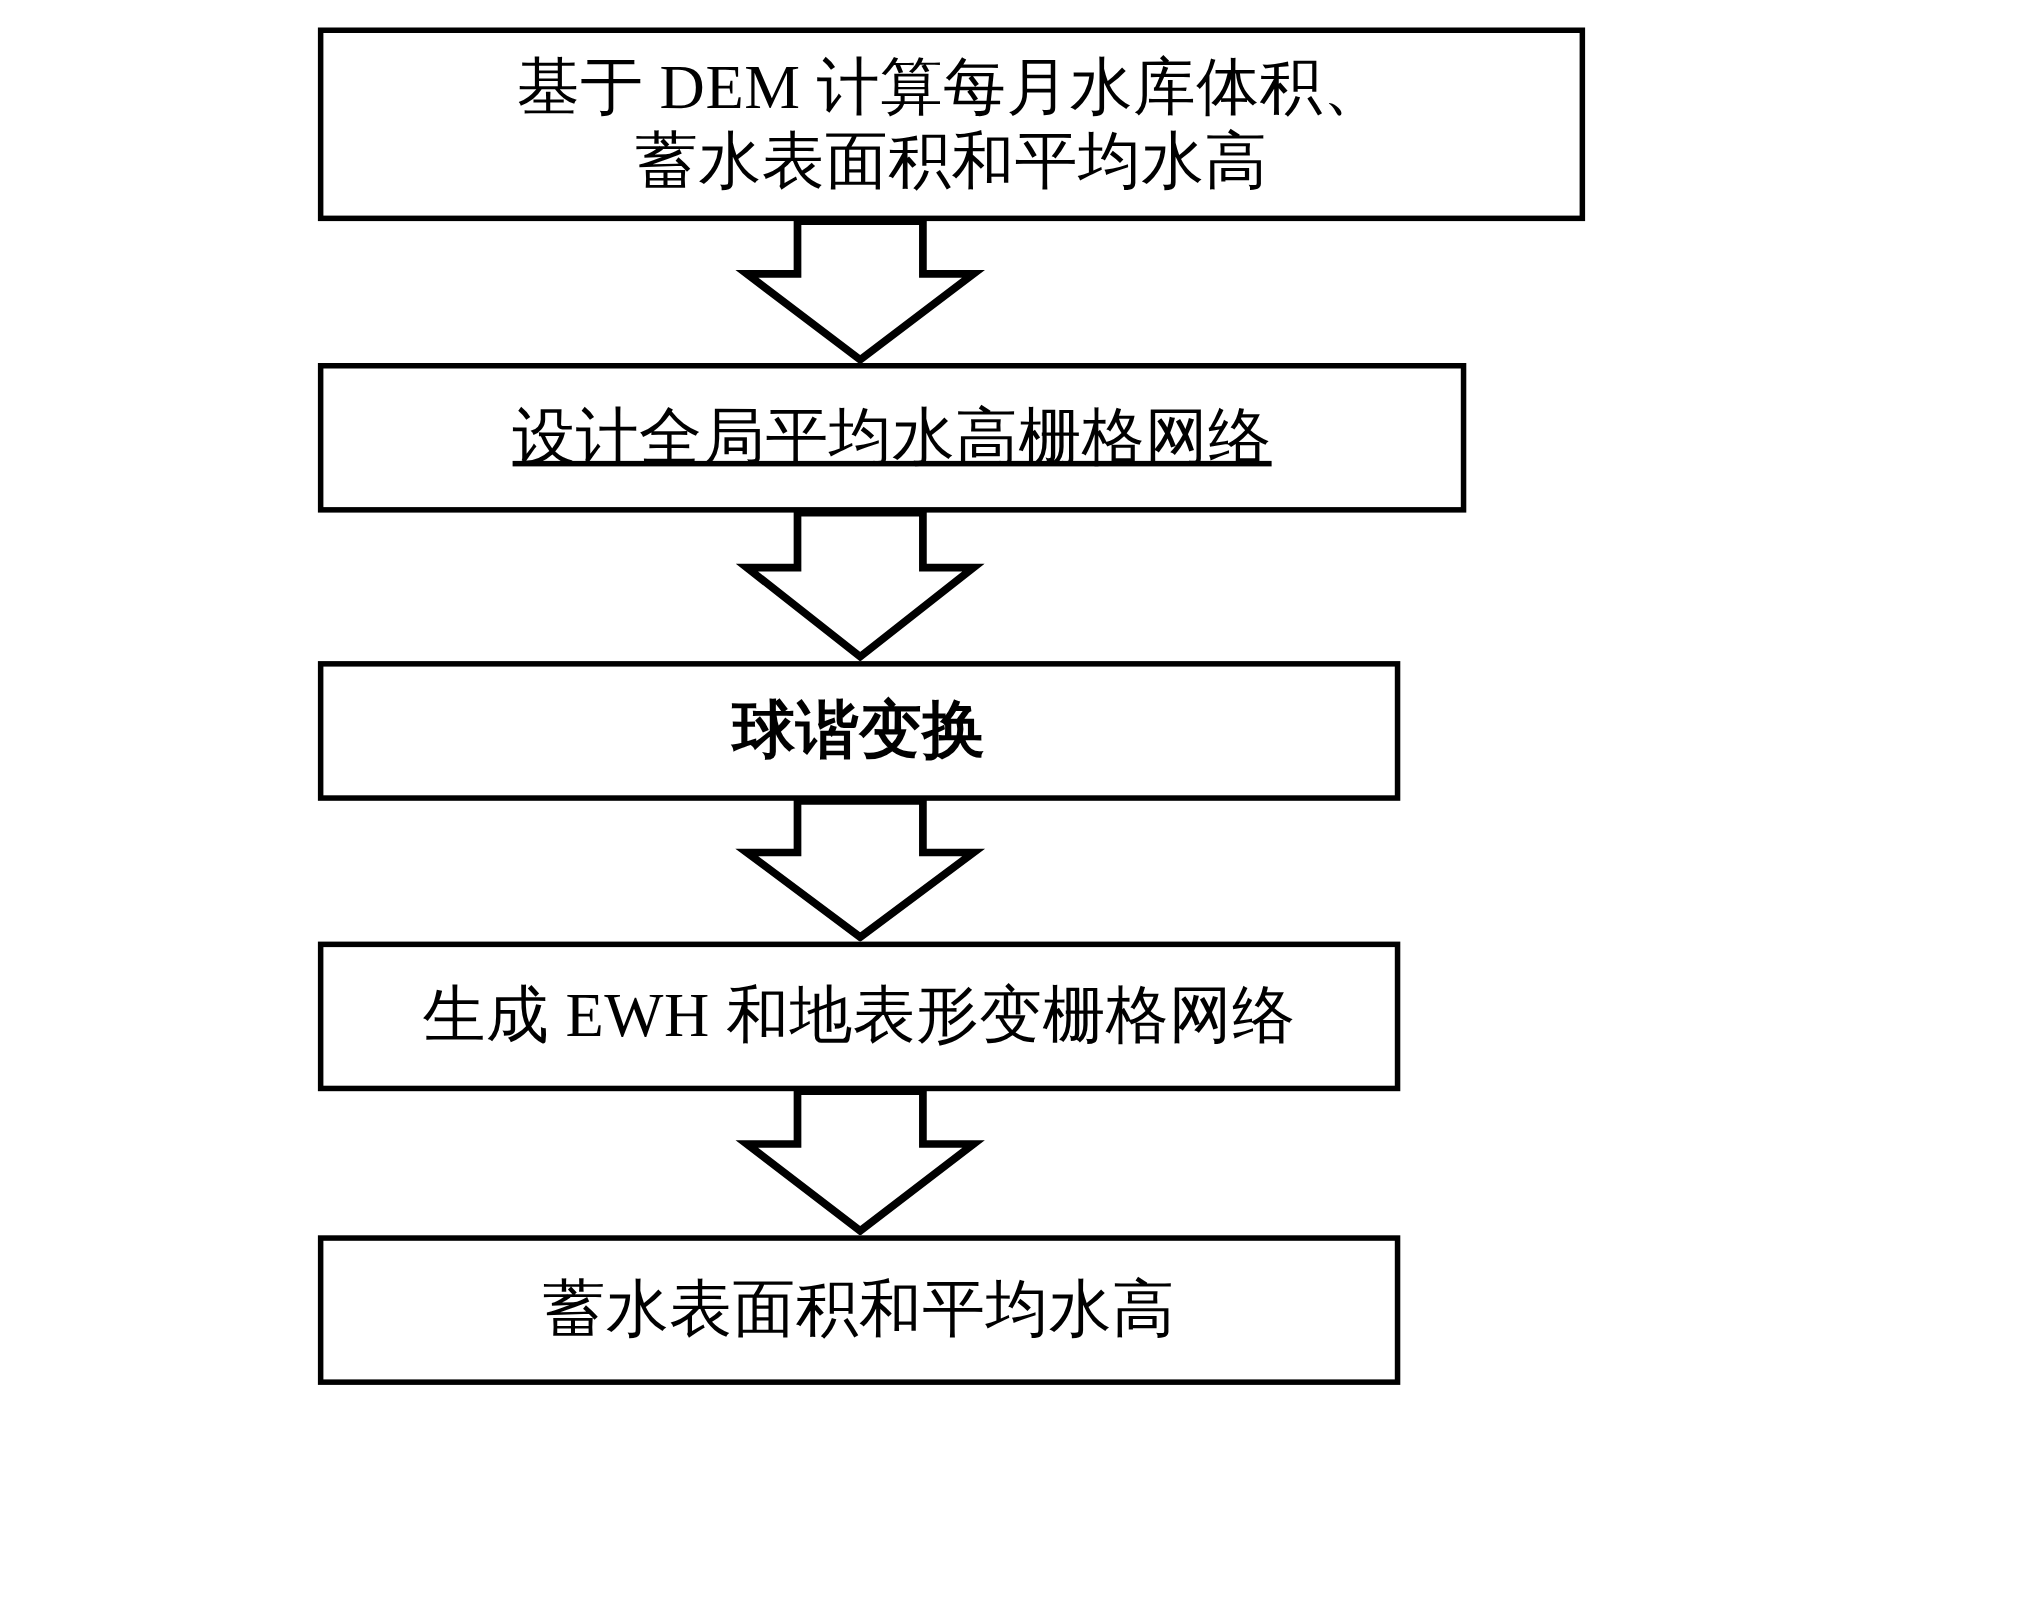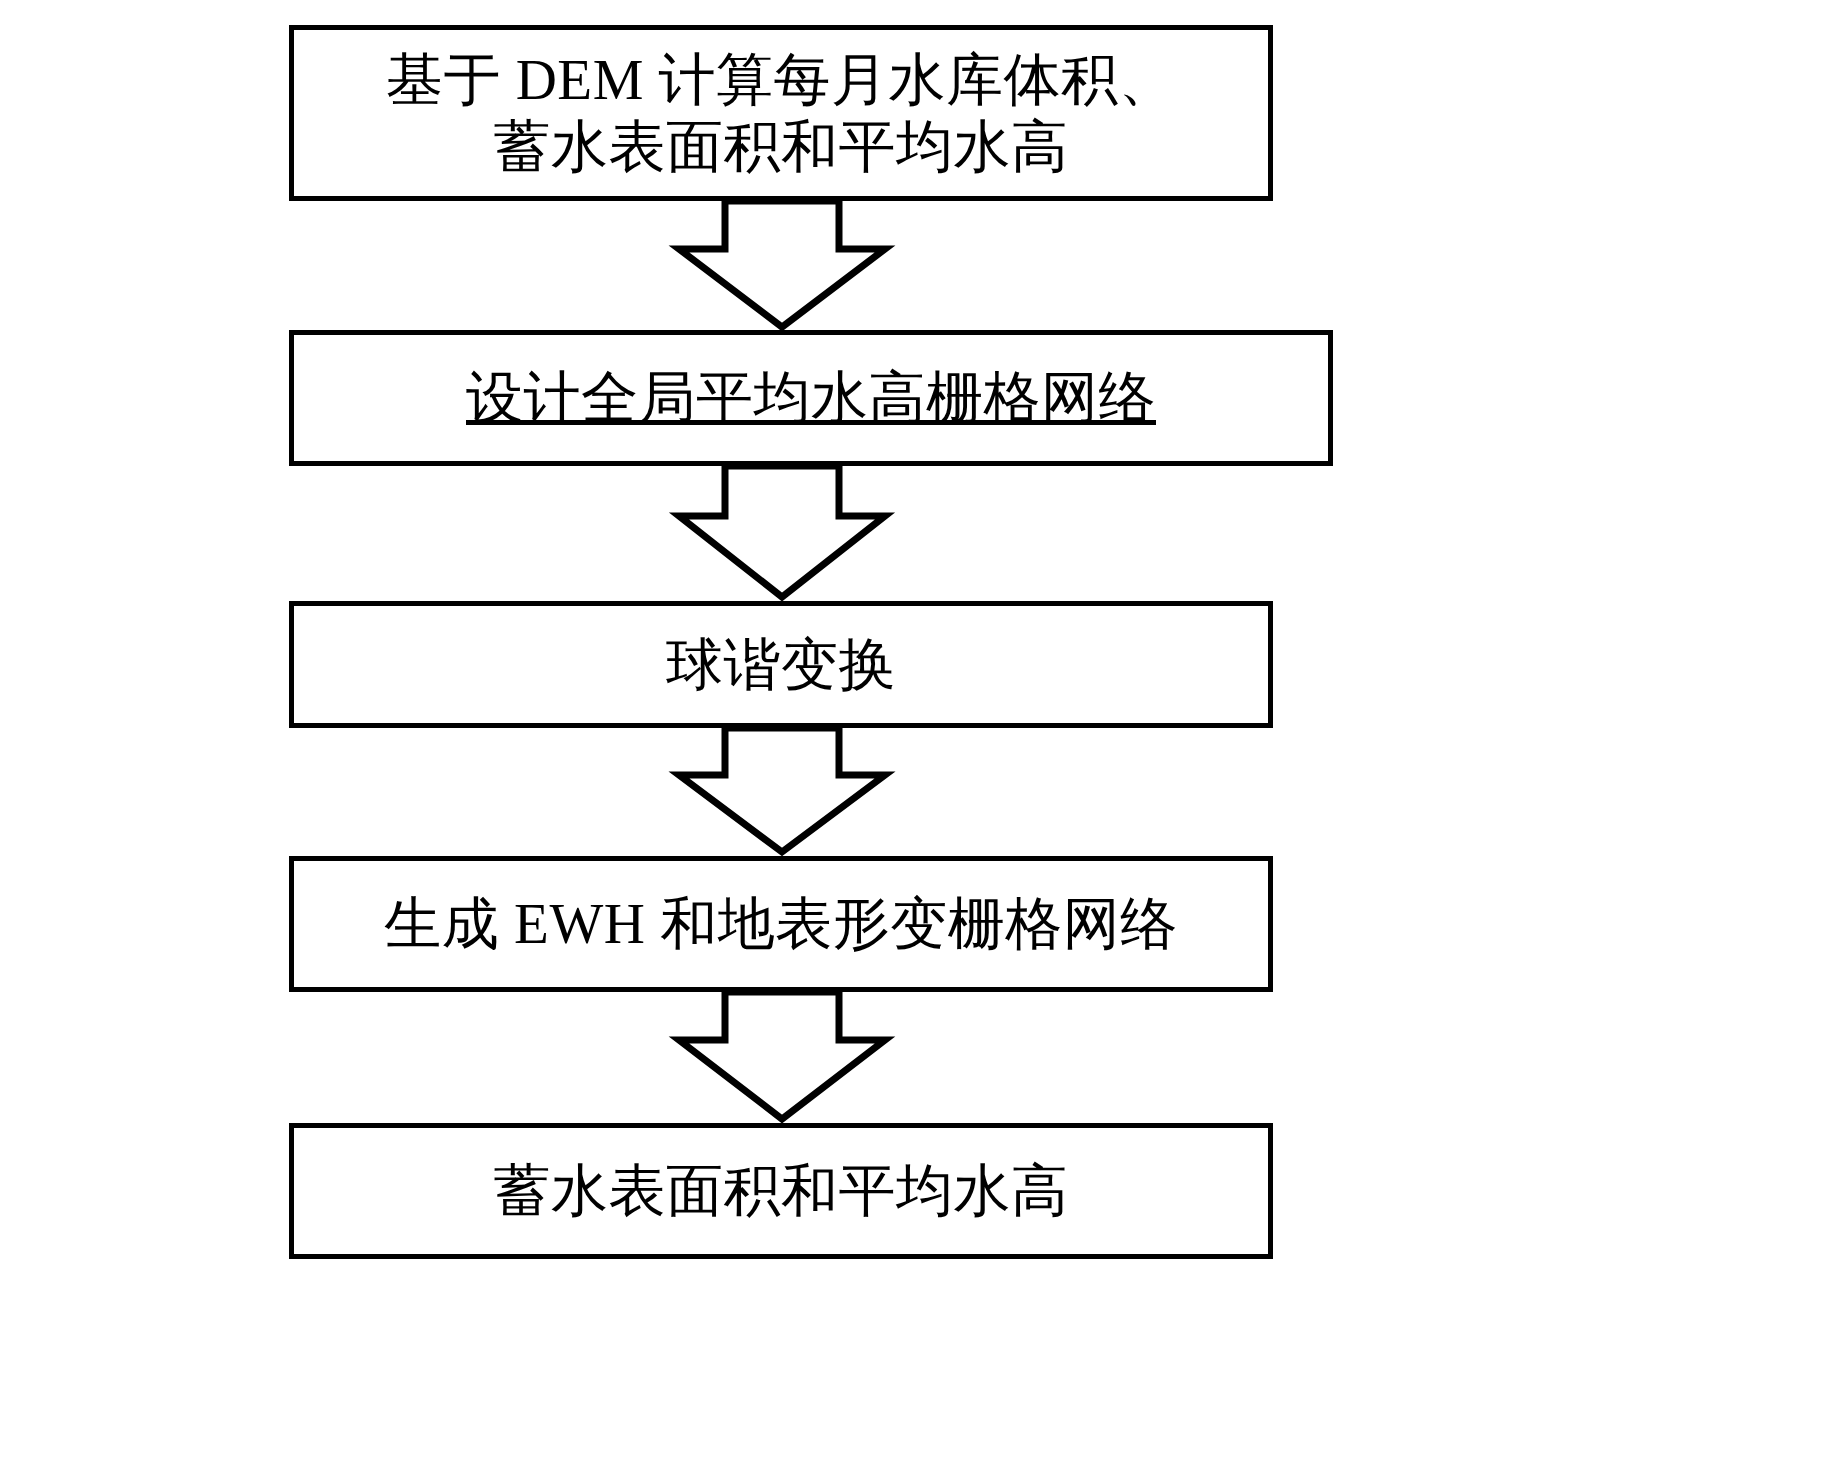--- a/index.html
+++ b/index.html
@@ -43,42 +43,42 @@
     width: 100%;
     height: 100%;
     overflow: visible;
   }
 </style>
 </head>
 <body>
 
 <div id="page">
 
-  <div class="flow-box" style="left:289px; top:25px; width:984px; height:176px;align-items:center;">
+  <div class="flow-box" style="left:289px; top:25px; width:1152px; height:176px;align-items:center;">
     <span class="flow-box-label">基于 DEM 计算每月水库体积、
 蓄水表面积和平均水高</span>
   </div>
 
   <div class="flow-arrow" style="left:674px; top:201px; width:216px; height:130px;">
     <svg viewBox="0 0 216 130" preserveAspectRatio="none">
       <polygon points="51,0 165,0 165,48 211,48 108,126 5,48 51,48" fill="#ffffff" stroke="#000000" stroke-width="7" stroke-linejoin="miter"></polygon>
     </svg>
   </div>
 
   <div class="flow-box" style="left:289px; top:330px; width:1044px; height:136px;text-decoration:underline;">
     <span class="flow-box-label">设计全局平均水高栅格网络</span>
   </div>
 
   <div class="flow-arrow" style="left:674px; top:466px; width:216px; height:135px;">
     <svg viewBox="0 0 216 135" preserveAspectRatio="none">
       <polygon points="51,0 165,0 165,50 211,50 108,131 5,50 51,50" fill="#ffffff" stroke="#000000" stroke-width="7" stroke-linejoin="miter"></polygon>
     </svg>
   </div>
 
-  <div class="flow-box" style="left:289px; top:601px; width:984px; height:127px;">
+  <div class="flow-box" style="left:289px; top:601px; width:984px; height:127px;font-weight:bold;">
     <span class="flow-box-label">球谐变换</span>
   </div>
 
   <div class="flow-arrow" style="left:674px; top:728px; width:216px; height:128px;">
     <svg viewBox="0 0 216 128" preserveAspectRatio="none">
       <polygon points="51,0 165,0 165,47 211,47 108,124 5,47 51,47" fill="#ffffff" stroke="#000000" stroke-width="7" stroke-linejoin="miter"></polygon>
     </svg>
   </div>
 
   <div class="flow-box" style="left:289px; top:856px; width:984px; height:136px;">

